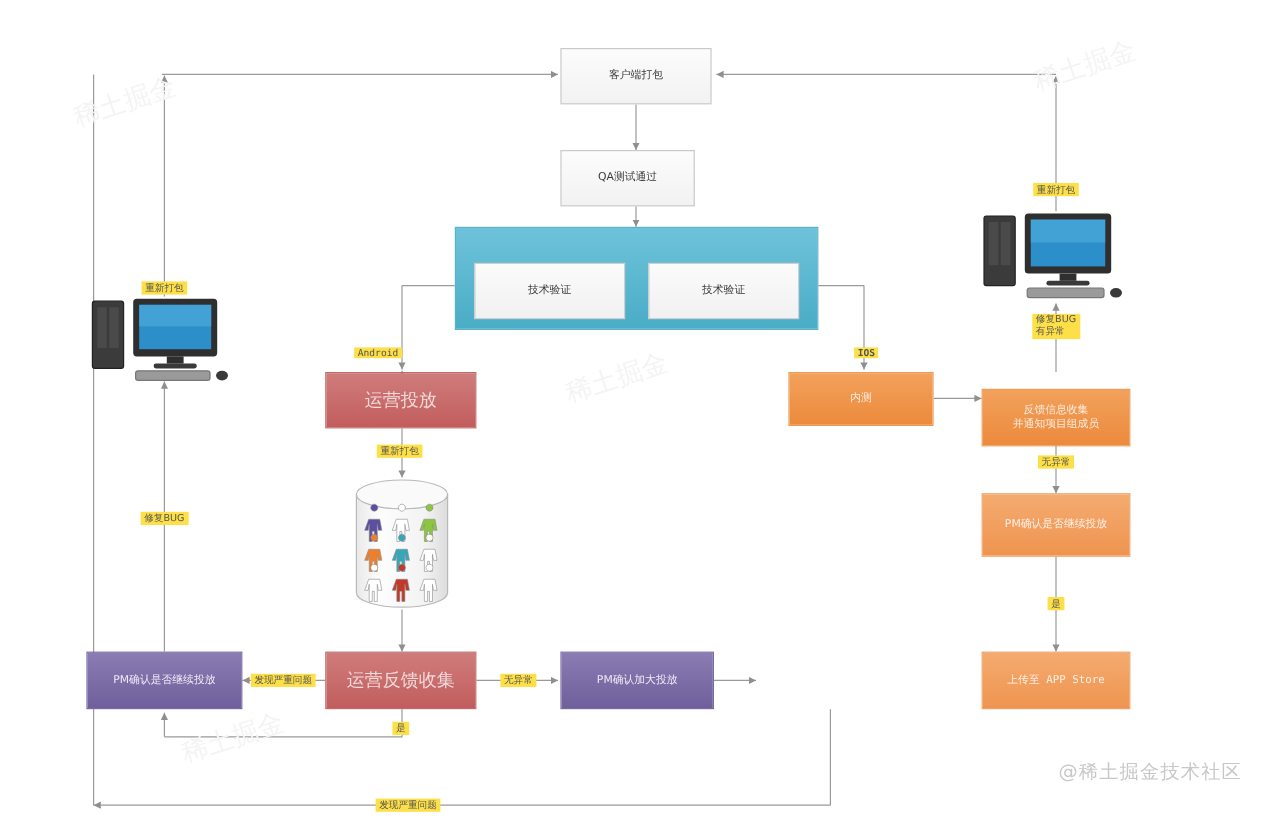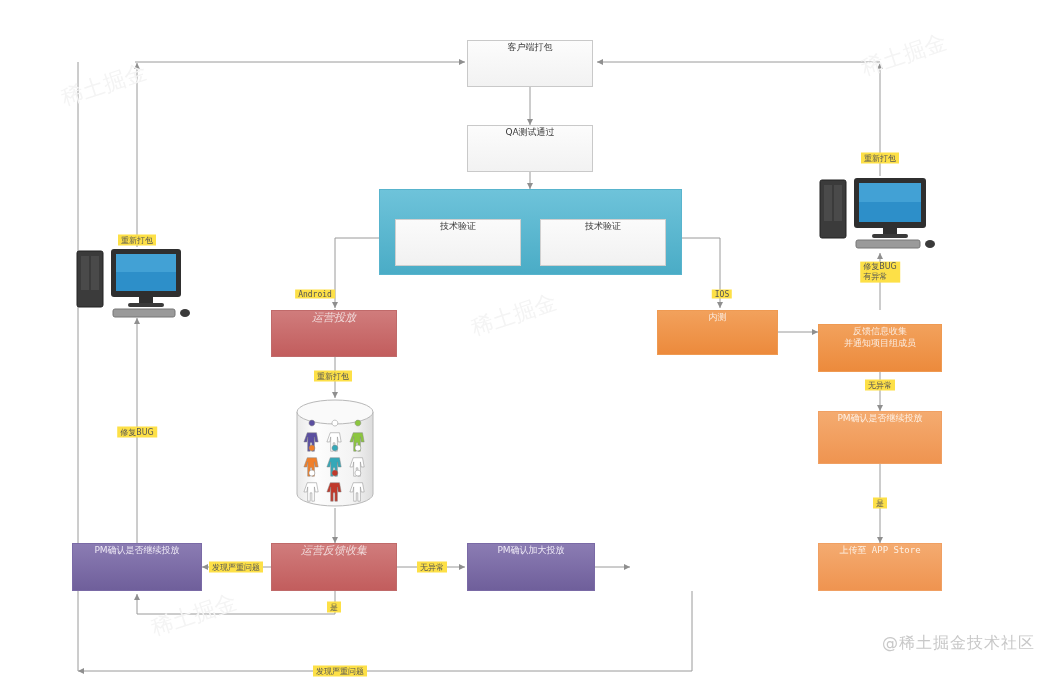--- a/index.html
+++ b/index.html
@@ -1,31 +1,31 @@
 <!DOCTYPE html>
 <html><head>
 <meta charset="utf-8">
 <style>
   html,body{margin:0;padding:0;background:#ffffff;}
   body{width:1057px;height:684px;position:relative;overflow:hidden;
        font-family:"DejaVu Sans","Liberation Sans",sans-serif;color:#444;}
   #canvas{position:absolute;left:0;top:0;width:1057px;height:684px;}
   svg.wires{position:absolute;left:0;top:0;width:1057px;height:684px;pointer-events:none;}
 
-  .node{position:absolute;box-sizing:border-box;display:flex;
+  .node{position:absolute;box-sizing:border-box;display:flex;align-items:center;
         justify-content:center;text-align:center;line-height:1.35;}
 
   .n-plain{background:linear-gradient(180deg,#fcfcfc 0%,#f2f2f2 100%);
            border:1px solid #c9c9c9;color:#3a3a3a;font-size:9px;}
   .n-blue{background:linear-gradient(180deg,#6ec3da 0%,#4aacc6 100%);
           border:1px solid #58b4cd;}
   .n-white-inner{background:linear-gradient(180deg,#fbfbfb 0%,#f1f1f1 100%);
           border:1px solid #cfcfcf;color:#3a3a3a;font-size:9px;}
   .n-red{background:linear-gradient(180deg,#d07c7c 0%,#c25d5d 100%);
-         border:1px solid #c06a6a;color:#f0dada;font-size:11px;font-style:italic;}
+         border:1px solid #c06a6a;color:#f0dada;font-size:15px;}
   .n-purple{background:linear-gradient(180deg,#8b7cb3 0%,#6f5f9b 100%);
          border:1px solid #7a6aa6;color:#efeaf6;font-size:9px;}
   .n-orange{background:linear-gradient(180deg,#f2a15c 0%,#ec8a3c 100%);
          border:1px solid #ef9a52;color:#fbece0;font-size:9px;}
   .n-orange-l{background:linear-gradient(180deg,#f4ab70 0%,#ef9450 100%);
          border:1px solid #f0a063;color:#fdf1e6;font-size:9px;}
 
   .edge-label{position:absolute;font-size:8px;color:#555;background:#fde047;
       padding:0 3px;white-space:nowrap;transform:translate(-50%,-50%);}
 
@@ -99,21 +99,21 @@
 
       <path d="M692,591 L692,671"></path>
       <path d="M78,671 L78,62"></path>
     </g>
   </svg>
 
   <div class="node n-plain" style="left:467px;top:40px;width:126px;height:47px;">
     <span>客户端打包</span>
   </div>
 
-  <div class="node n-plain" style="left:467px;top:125px;width:126px;height:47px;">
+  <div class="node n-plain" style="left:467px;top:125px;width:112px;height:47px;">
     <span>QA测试通过</span>
   </div>
 
   <div class="node n-blue" style="left:379px;top:189px;width:303px;height:86px;"></div>
 
   <div class="node n-white-inner" style="left:395px;top:219px;width:126px;height:47px;">
     <span>技术验证</span>
   </div>
 
   <div class="node n-white-inner" style="left:540px;top:219px;width:126px;height:47px;">
@@ -227,21 +227,21 @@
       <ellipse cx="112" cy="68" rx="5" ry="4" fill="#3a3a3a"></ellipse>
     </svg>
   </div>
 
   <div class="edge-label" style="left:137px;top:240px;">重新打包</div>
   <div class="edge-label" style="left:137px;top:432px;">修复BUG</div>
   <div class="edge-label" style="left:880px;top:158px;">重新打包</div>
   <div class="edge-label" style="left:880px;top:272px;white-space:pre-line;line-height:1.3;">修复BUG
 有异常</div>
   <div class="edge-label mono" style="left:315px;top:294px;">Android</div>
-  <div class="edge-label mono" style="left:722px;top:294px;">IOS</div>
+  <div class="edge-label mono" style="left:722px;top:294px;font-weight:bold;">IOS</div>
   <div class="edge-label" style="left:333px;top:376px;">重新打包</div>
   <div class="edge-label" style="left:880px;top:385px;">无异常</div>
   <div class="edge-label" style="left:880px;top:503px;">是</div>
   <div class="edge-label" style="left:432px;top:567px;">无异常</div>
   <div class="edge-label" style="left:236px;top:567px;">发现严重问题</div>
   <div class="edge-label" style="left:334px;top:607px;">是</div>
   <div class="edge-label" style="left:340px;top:671px;">发现严重问题</div>
 
   <div class="watermark">@稀土掘金技术社区</div>
   <div class="ghost" style="left:60px;top:70px;">稀土掘金</div>

